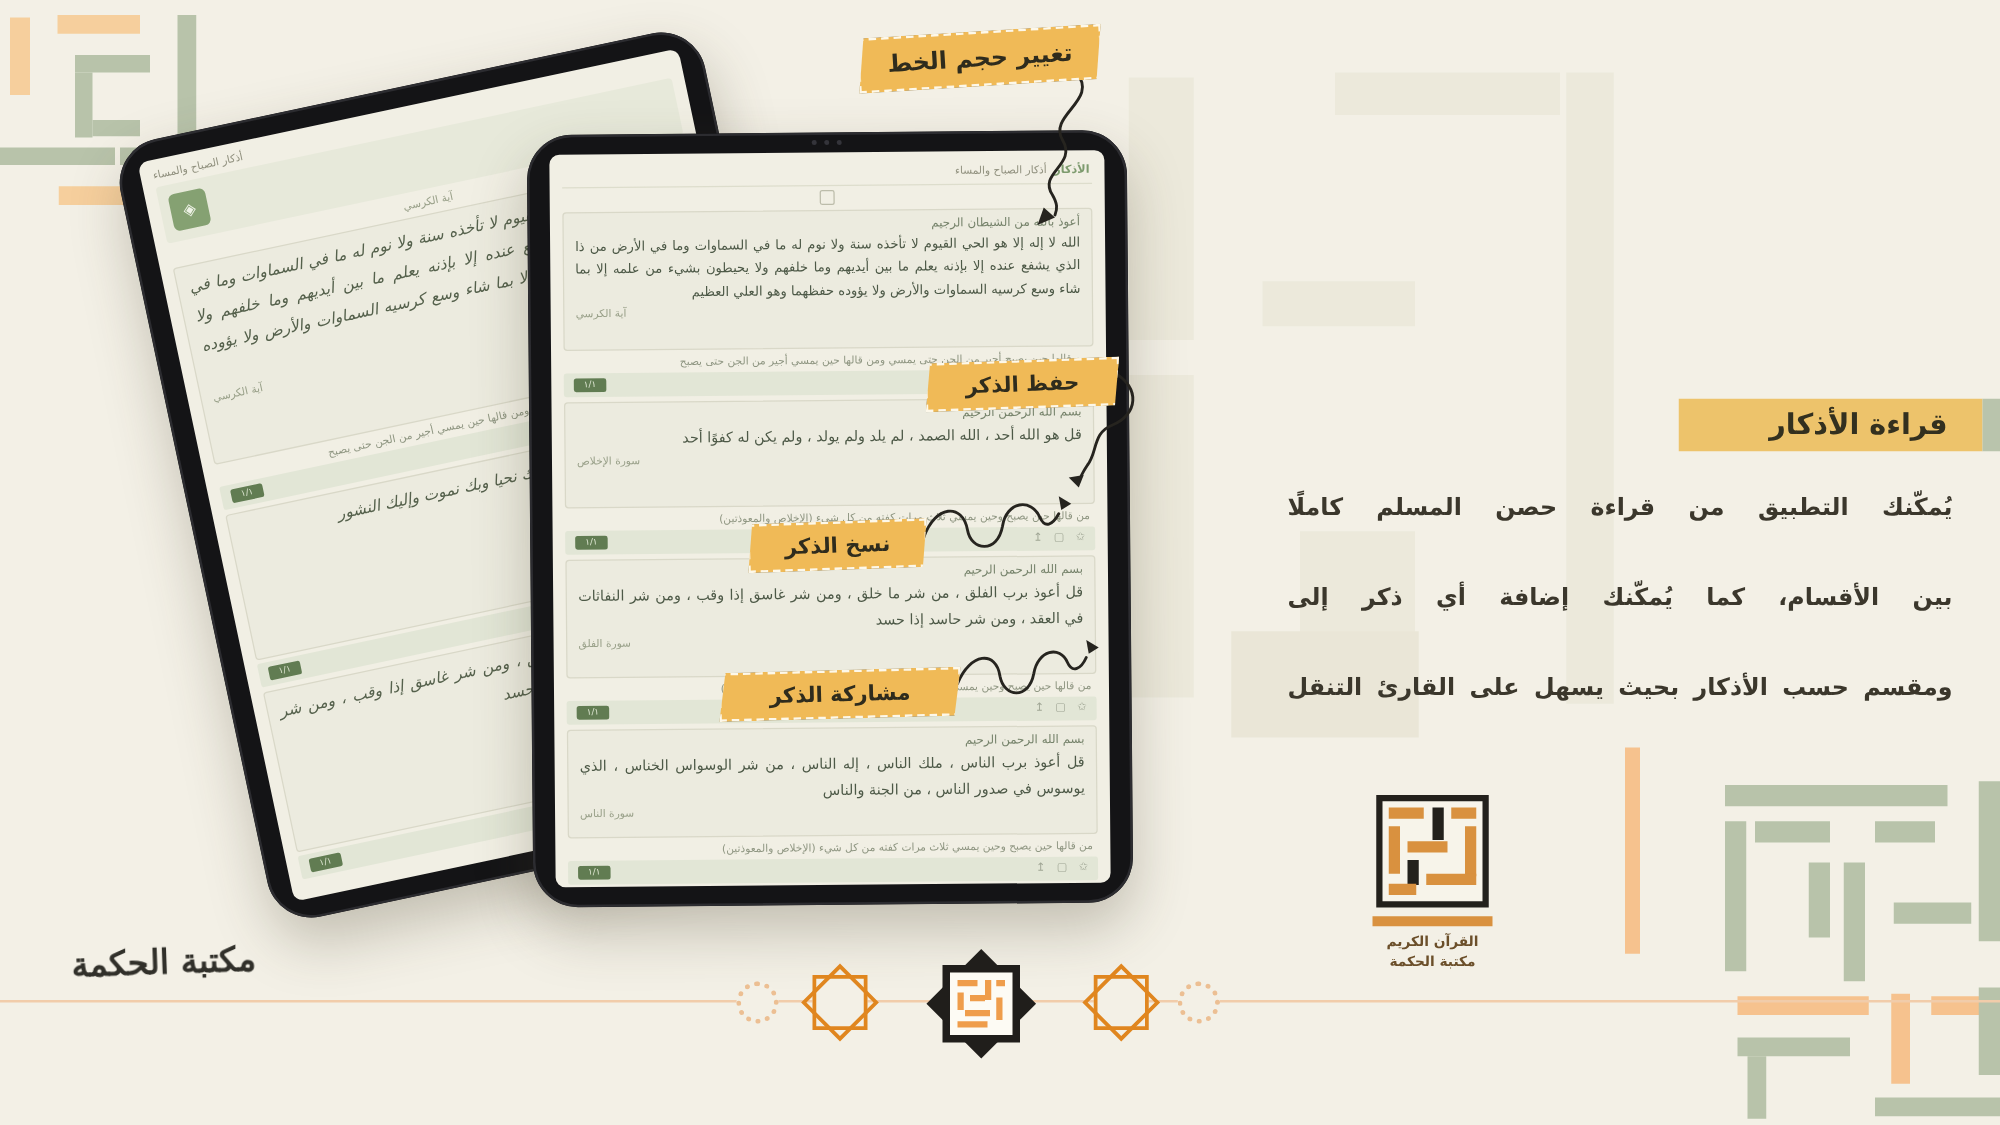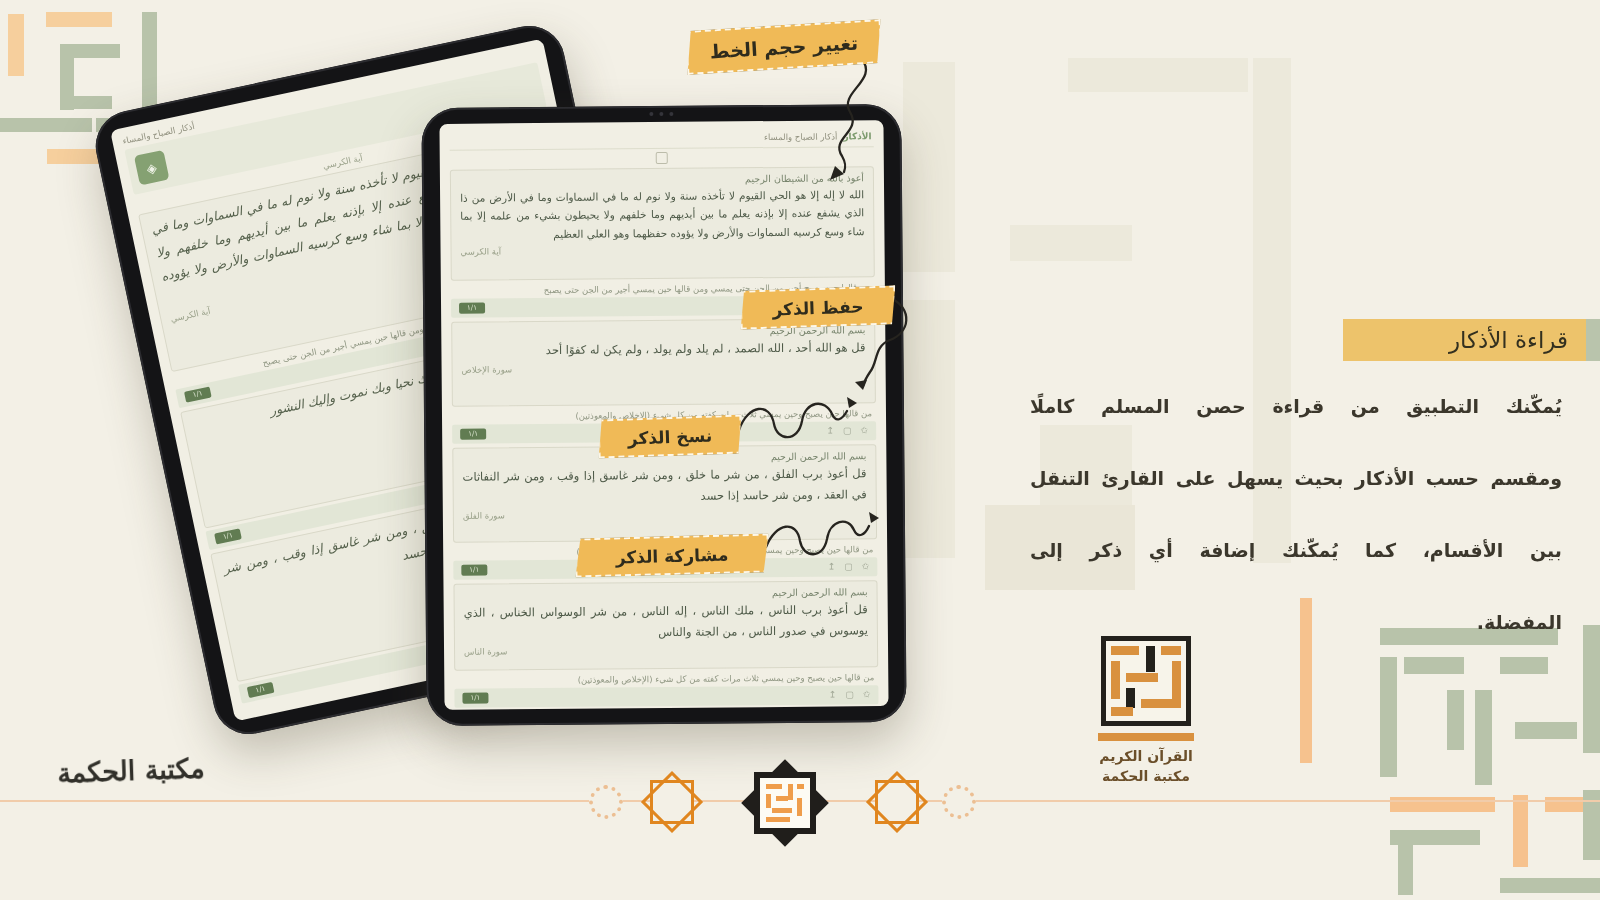--- a/index.html
+++ b/index.html
@@ -50,34 +50,34 @@
   .callout{
     position:absolute;background:#f0ba57;border:2px dashed #fdf8ea;
     box-shadow:0 0 0 1.5px #8d8a78, 0 2px 3px rgba(80,70,40,.25);
     color:#2f2c1d;font-weight:bold;text-align:center;direction:rtl;
     clip-path:polygon(3% 0,100% 0,97% 100%,0 100%);
     display:flex;align-items:center;justify-content:center;
   }
   
   .feature-heading{
     position:absolute;left:1343px;top:319px;width:243px;height:42px;background:#edc36b;
-    color:#33301f;font-weight:normal;font-size:23px;line-height:42px;
-    text-align:right;padding-right:18px;box-sizing:border-box;direction:rtl;
+    color:#33301f;font-weight:bold;font-size:23px;line-height:42px;
+    text-align:right;padding-right:28px;box-sizing:border-box;direction:rtl;
   }
   .feature-tab{position:absolute;left:1586px;top:319px;width:14px;height:42px;background:#b9c4ac;}
   .feature-par{position:absolute;left:1030px;top:374px;width:532px;direction:rtl;color:#3b372c;}
   .feature-par .pl{font-size:19px;font-weight:bold;height:55px;line-height:30px;
     text-align:justify;text-align-last:justify;margin-top:17px;}
   .feature-par .pl.last{text-align-last:right;}
   
   .logo-box{position:absolute;left:1101px;top:636px;width:90px;height:90px;background:#f7f4ea;
     border:5px solid #23211c;box-sizing:border-box;}
   .logo-bar{position:absolute;left:1098px;top:733px;width:96px;height:8px;background:#d9913f;}
   .logo-text{position:absolute;left:1076px;top:746px;width:140px;text-align:center;
-    color:#6b4f2a;font-weight:bold;font-size:14px;line-height:1.45;direction:rtl;}
+    color:#6b4f2a;font-weight:bold;font-size:11px;line-height:1.45;direction:rtl;}
   
   .div-line{position:absolute;left:0;top:800px;width:1600px;height:2px;background:#f1ccaa;}
   .star8{position:absolute;}
   .star8 .sq{position:absolute;inset:0;}
   .ring{position:absolute;border-radius:50%;box-sizing:border-box;background:#f3f0e6;}
   
   .signature{
     position:absolute;left:46px;top:742px;width:170px;height:58px;
     font-family:"DejaVu Serif","Liberation Serif",serif;font-weight:bold;
     font-size:27px;color:#31302a;transform:rotate(-2deg);letter-spacing:-1px;
@@ -260,23 +260,22 @@
 
 <div class="callout" style="left:686px;top:25px;width:192px;height:40px;font-size:19px;transform:rotate(-3.5deg);">تغيير حجم الخط</div>
 <div class="callout" style="left:740px;top:288px;width:152px;height:35px;font-size:17px;transform:rotate(-2deg);">حفظ الذكر</div>
 <div class="callout" style="left:598px;top:417px;width:140px;height:35px;font-size:17px;transform:rotate(-2deg);">نسخ الذكر</div>
 <div class="callout" style="left:575px;top:536px;width:190px;height:35px;font-size:17px;transform:rotate(-1.5deg);">مشاركة الذكر</div>
 
 <div class="feature-heading">قراءة الأذكار</div>
 <div class="feature-tab"></div>
 <div class="feature-par">
   <div class="pl">يُمكّنك التطبيق من قراءة حصن المسلم كاملًا</div>
+  <div class="pl">بين الأقسام، كما يُمكّنك إضافة أي ذكر إلى</div>
   <div class="pl">ومقسم حسب الأذكار بحيث يسهل على القارئ التنقل</div>
-  <div class="pl">بين الأقسام، كما يُمكّنك إضافة أي ذكر إلى</div>
-  <div class="pl last">المفضلة.</div>
 </div>
 
 <div class="logo-box">
   <div class="bar" style="left:5px;top:5px;width:28px;height:9px;background:#d9913f;"></div>
   <div class="bar" style="left:5px;top:20px;width:9px;height:38px;background:#d9913f;"></div>
   <div class="bar" style="left:40px;top:5px;width:9px;height:26px;background:#23211c;"></div>
   <div class="bar" style="left:55px;top:5px;width:20px;height:9px;background:#d9913f;"></div>
   <div class="bar" style="left:66px;top:20px;width:9px;height:40px;background:#d9913f;"></div>
   <div class="bar" style="left:20px;top:32px;width:32px;height:9px;background:#d9913f;"></div>
   <div class="bar" style="left:20px;top:47px;width:9px;height:20px;background:#23211c;"></div>

